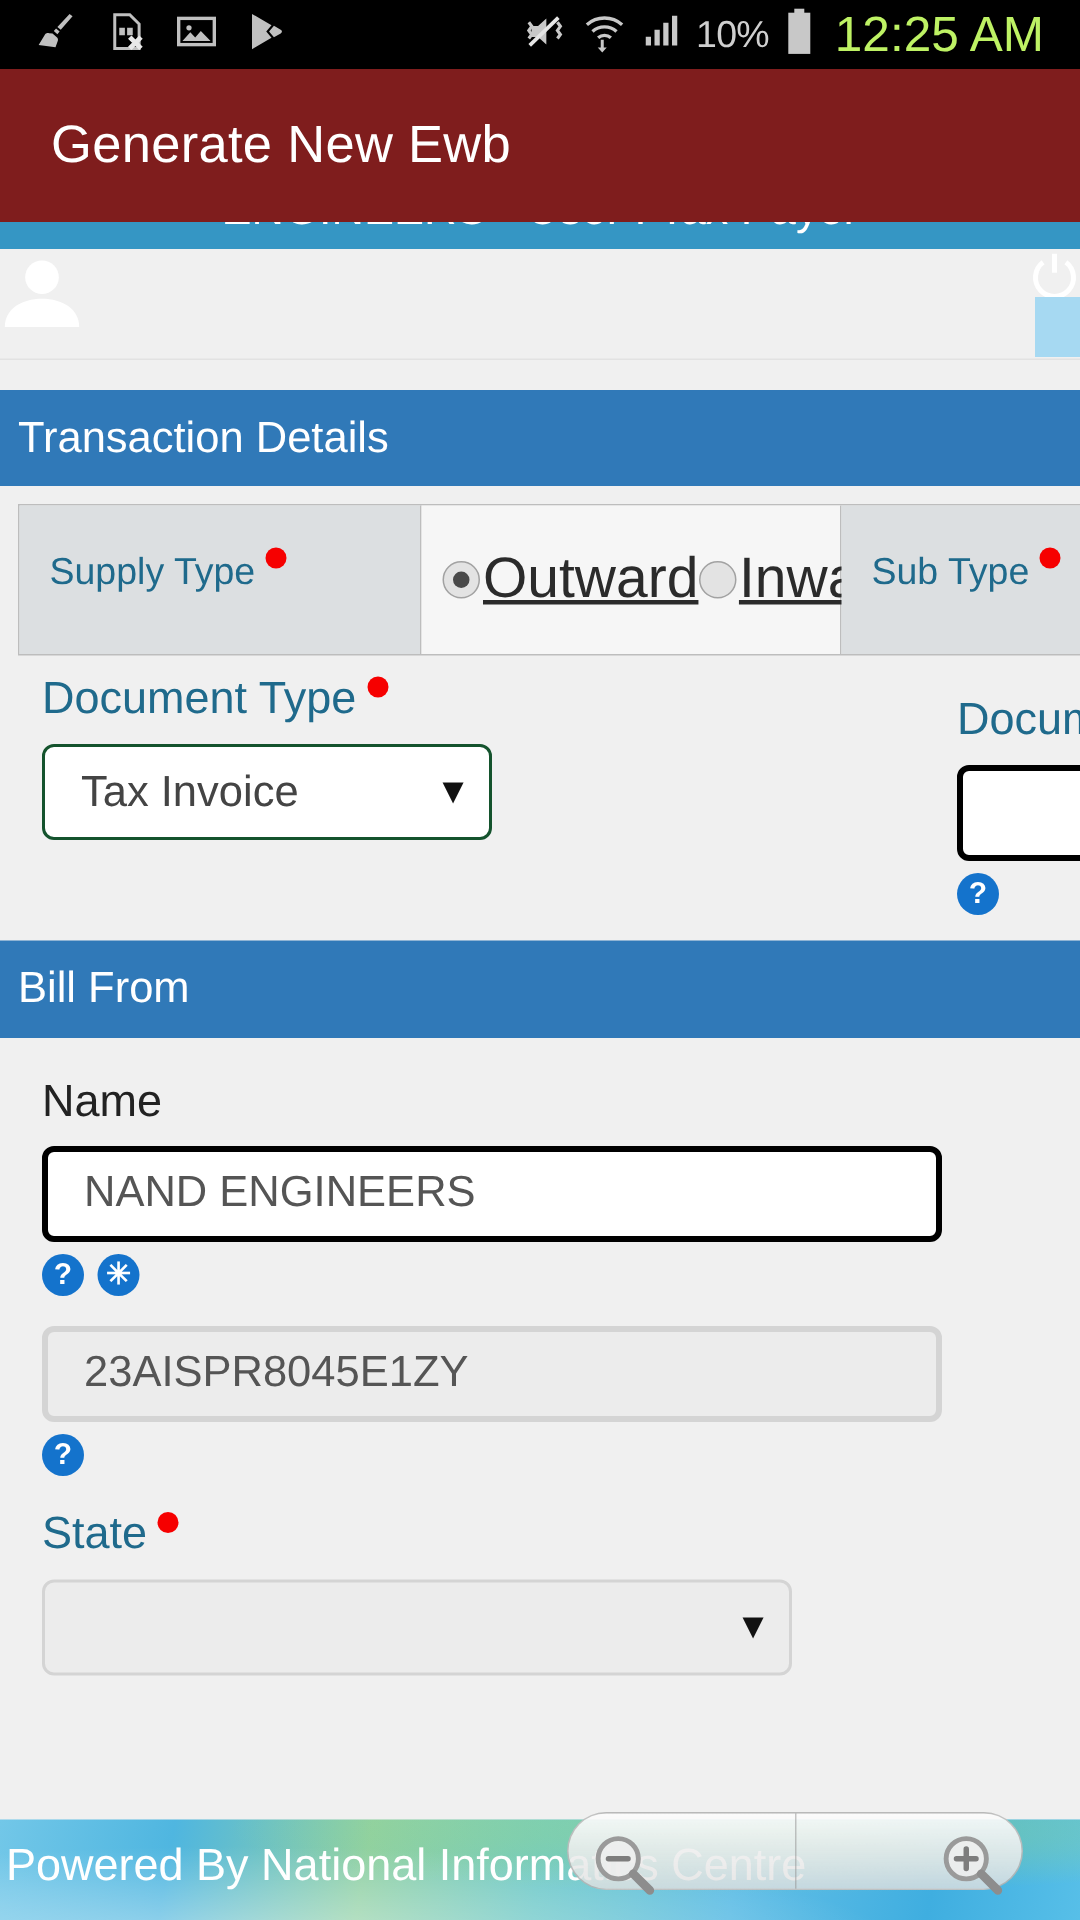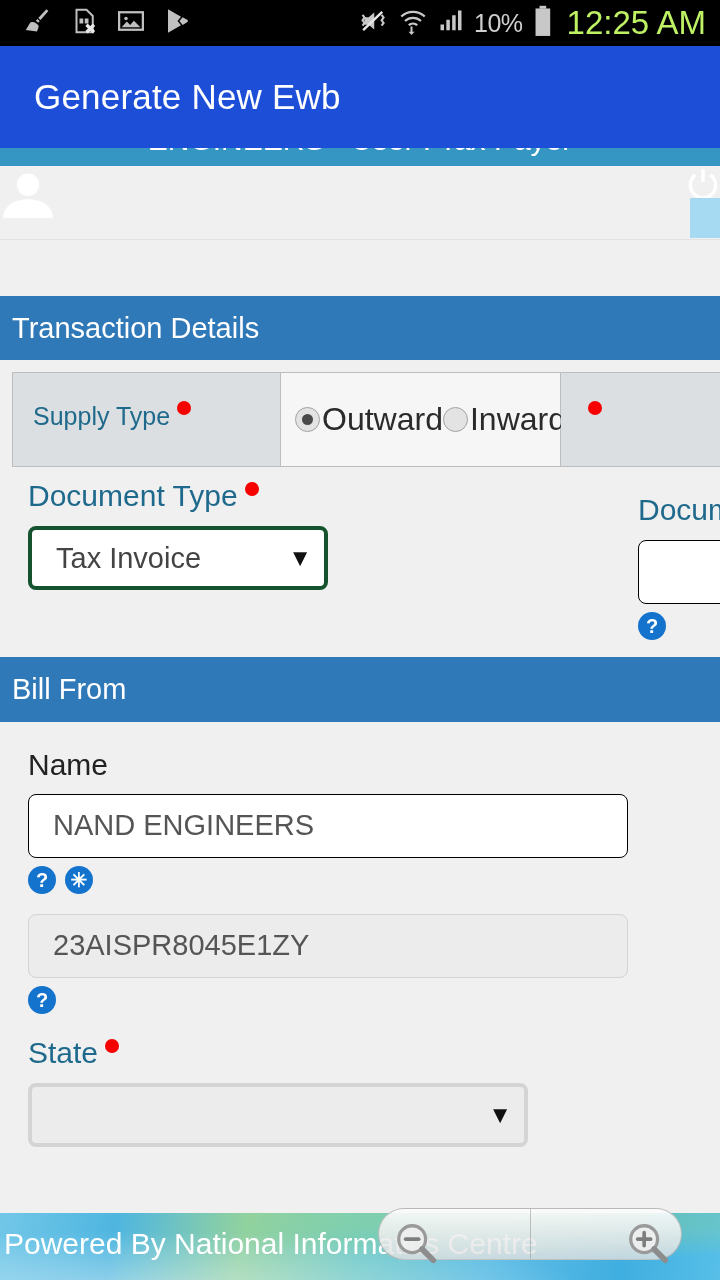--- a/index.html
+++ b/index.html
@@ -11,21 +11,21 @@
     font-family: "Liberation Sans", sans-serif;
     background: #f0f0f0;
   }
 
   
   .statusbar {
     height: 46px;
     background: #000000;
     display: flex;
     align-items: center;
-    padding: 0 14px 0 22px;
+    padding: 0 24px 0 22px;
     color: #c8c8c8;
   }
   .sb-left { display: flex; align-items: center; gap: 17px; }
   .sb-right { margin-left: auto; display: flex; align-items: center; gap: 9px; }
   .sb-icon { display: block; }
   .sb-batt-pct {
     font-size: 25px;
     letter-spacing: -0.5px;
     color: #cfcfcf;
   }
@@ -33,21 +33,21 @@
     font-size: 33px;
     color: #bef264;
     letter-spacing: 0px;
     margin-left: 4px;
     white-space: nowrap;
   }
 
   
   .appbar {
     height: 102px;
-    background: #1d4ed8;
+    background: #7f1d1d;
     display: flex;
     align-items: center;
     padding-left: 34px;
   }
   .appbar-title {
     color: #ffffff;
     font-size: 35px;
     font-weight: normal;
     letter-spacing: 0.2px;
   }
@@ -175,63 +175,64 @@
   }
   .rbtn.checked::after {
     content: "";
     position: absolute;
     left: 6px; top: 6px;
     width: 11px; height: 11px;
     border-radius: 50%;
     background: #4a4a4a;
   }
   .rlabel {
-    font-size: 32px;
+    font-size: 38px;
     color: #2b2b2b;
     margin-left: 2px;
     white-space: nowrap;
+    text-decoration: underline;
   }
 
   
   .row2 {
     position: relative;
     height: 190px;
   }
   .fgroup { position: absolute; }
   .flabel {
     color: #1f6a8c;
     font-size: 30px;
     white-space: nowrap;
     display: block;
     margin-bottom: 13px;
   }
   .selectbox {
     height: 64px;
-    border: 4px solid #14532d;
+    border: 2px solid #14532d;
     border-radius: 8px;
     background: #ffffff;
     display: flex;
     align-items: center;
     padding: 0 12px 0 24px;
     position: relative;
   }
   .selectbox .sv {
     font-size: 29px;
     color: #444444;
     white-space: nowrap;
   }
   .caret {
     margin-left: auto;
     font-size: 24px;
     color: #111111;
     line-height: 1;
   }
   .textbox {
     height: 64px;
-    border: 1px solid #000000;
+    border: 4px solid #000000;
     border-radius: 8px;
     background: #ffffff;
     display: flex;
     align-items: center;
     padding: 0 12px 0 24px;
   }
   .textbox .tv {
     font-size: 29px;
     color: #555555;
     white-space: nowrap;
@@ -409,21 +410,21 @@
         <span>
           <svg width="38" height="38" viewBox="0 0 24 24">
             <path fill="none" stroke="#ffffff" stroke-width="2.1" d="M7.2 5.6a8 8 0 109.6 0"></path>
             <path stroke="#ffffff" stroke-width="2.1" d="M12 2v8"></path>
           </svg>
         </span>
         <div class="power-chip"></div>
       </div>
     </div>
 
-    <div style="position:absolute; top:112px; left:0; width:720px;margin-top:36px;">
+    <div style="position:absolute; top:112px; left:0; width:720px;">
 
       <div class="section-header">Transaction Details</div>
 
       <div class="panel-body">
 
         <div class="field-table">
           <div class="cell-label">
             <span class="lbl">Supply Type</span><span class="req-dot"></span>
           </div>
           <div class="cell-value">
@@ -432,21 +433,21 @@
                 <span class="rbtn checked"></span>
                 <span class="rlabel">Outward</span>
               </div>
               <div class="radio-opt">
                 <span class="rbtn"></span>
                 <span class="rlabel">Inward</span>
               </div>
             </div>
           </div>
           <div class="cell-label sub">
-            <span class="req-dot"></span>
+            <span class="lbl">Sub Type</span><span class="req-dot"></span>
           </div>
         </div>
 
         <div class="row2">
 
           <div class="fgroup" style="left:28px; top:12px;">
             <span class="flabel"><span>Document Type</span><span class="req-dot"></span></span>
             <div class="selectbox" style="width:300px;">
               <span class="sv">Tax Invoice</span>
               <span class="caret">▼</span>

